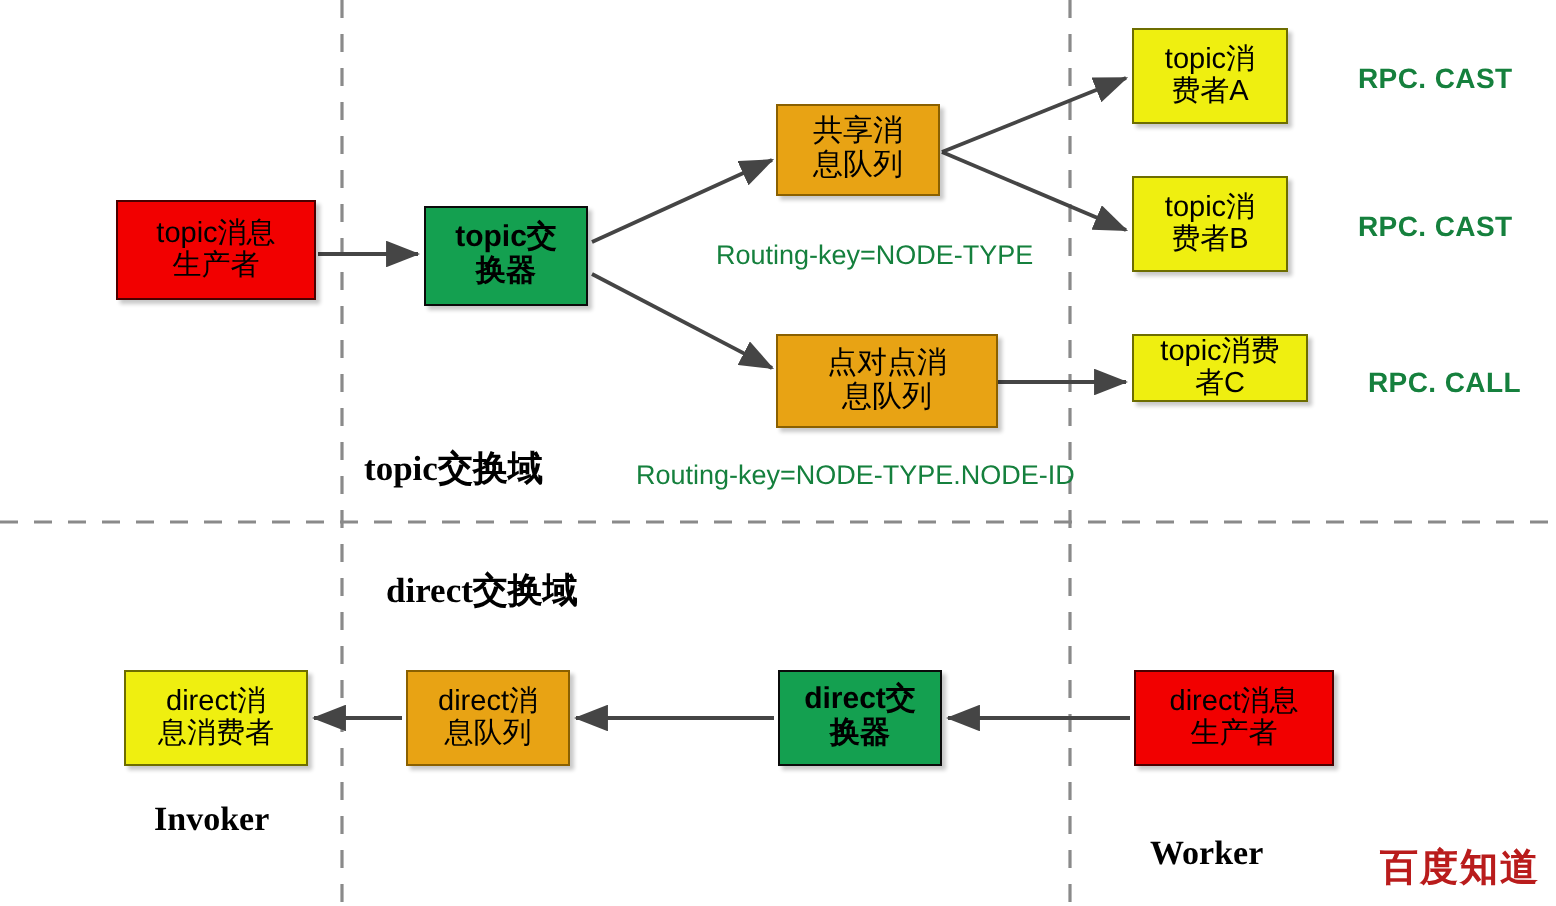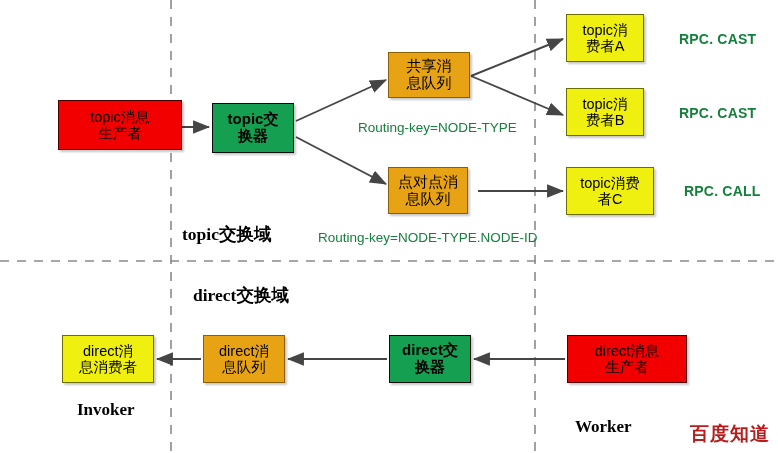--- a/index.html
+++ b/index.html
@@ -123,57 +123,57 @@
 
     <line x1="478" y1="191" x2="563" y2="191" stroke="#454545" stroke-width="1.9" marker-end="url(#arrowhead)"></line>
 
     <line x1="565" y1="359" x2="474" y2="359" stroke="#454545" stroke-width="1.9" marker-end="url(#arrowhead)"></line>
 
     <line x1="387" y1="359" x2="288" y2="359" stroke="#454545" stroke-width="1.9" marker-end="url(#arrowhead)"></line>
 
     <line x1="201" y1="359" x2="157" y2="359" stroke="#454545" stroke-width="1.9" marker-end="url(#arrowhead)"></line>
   </svg>
 
-  <div class="node node-red" style="left:58px; top:100px; width:124px; height:50px; font-size:14.5px;">
+  <div class="node node-red" style="left:58px; top:100px; width:100px; height:50px; font-size:14.5px;">
     <span class="txt">
       <span>topic消息</span><br><span>生产者</span>
     </span>
   </div>
 
   <div class="node node-green" style="left:212px; top:103px; width:82px; height:50px; font-size:15px;">
     <span class="txt">
       <span>topic交</span><br><span>换器</span>
     </span>
   </div>
 
   <div class="node node-orange" style="left:388px; top:52px; width:82px; height:46px; font-size:15px;">
     <span class="txt">
       <span>共享消</span><br><span>息队列</span>
     </span>
   </div>
 
-  <div class="node node-orange" style="left:388px; top:167px; width:80px; height:47px; font-size:15px;justify-content:center;">
+  <div class="node node-orange" style="left:388px; top:167px; width:111px; height:47px; font-size:15px;justify-content:center;">
     <span class="txt">
       <span>点对点消</span><br><span>息队列</span>
     </span>
   </div>
 
   <div class="node node-yellow" style="left:566px; top:14px; width:78px; height:48px; font-size:14.5px;">
     <span class="txt">
       <span>topic消</span><br><span>费者A</span>
     </span>
   </div>
 
   <div class="node node-yellow" style="left:566px; top:88px; width:78px; height:48px; font-size:14.5px;">
     <span class="txt">
       <span>topic消</span><br><span>费者B</span>
     </span>
   </div>
 
-  <div class="node node-yellow" style="left:566px; top:167px; width:88px; height:48px; font-size:14.5px;">
+  <div class="node node-yellow" style="left:566px; top:167px; width:88px; height:34px; font-size:14.5px;">
     <span class="txt">
       <span>topic消费</span><br><span>者C</span>
     </span>
   </div>
 
   <div class="node node-yellow" style="left:62px; top:335px; width:92px; height:48px; font-size:14.5px;">
     <span class="txt">
       <span>direct消</span><br><span>息消费者</span>
     </span>
   </div>
@@ -183,21 +183,21 @@
       <span>direct消</span><br><span>息队列</span>
     </span>
   </div>
 
   <div class="node node-green" style="left:389px; top:335px; width:82px; height:48px; font-size:15px;">
     <span class="txt">
       <span>direct交</span><br><span>换器</span>
     </span>
   </div>
 
-  <div class="node node-red" style="left:567px; top:335px; width:120px; height:48px; font-size:14.5px;">
+  <div class="node node-red" style="left:567px; top:335px; width:100px; height:48px; font-size:14.5px;">
     <span class="txt">
       <span>direct消息</span><br><span>生产者</span>
     </span>
   </div>
 
   <div class="label routing-label" style="left:358px; top:120px;">Routing-key=NODE-TYPE</div>
 
   <div class="label routing-label" style="left:318px; top:230px;">Routing-key=NODE-TYPE.NODE-ID</div>
 
 

